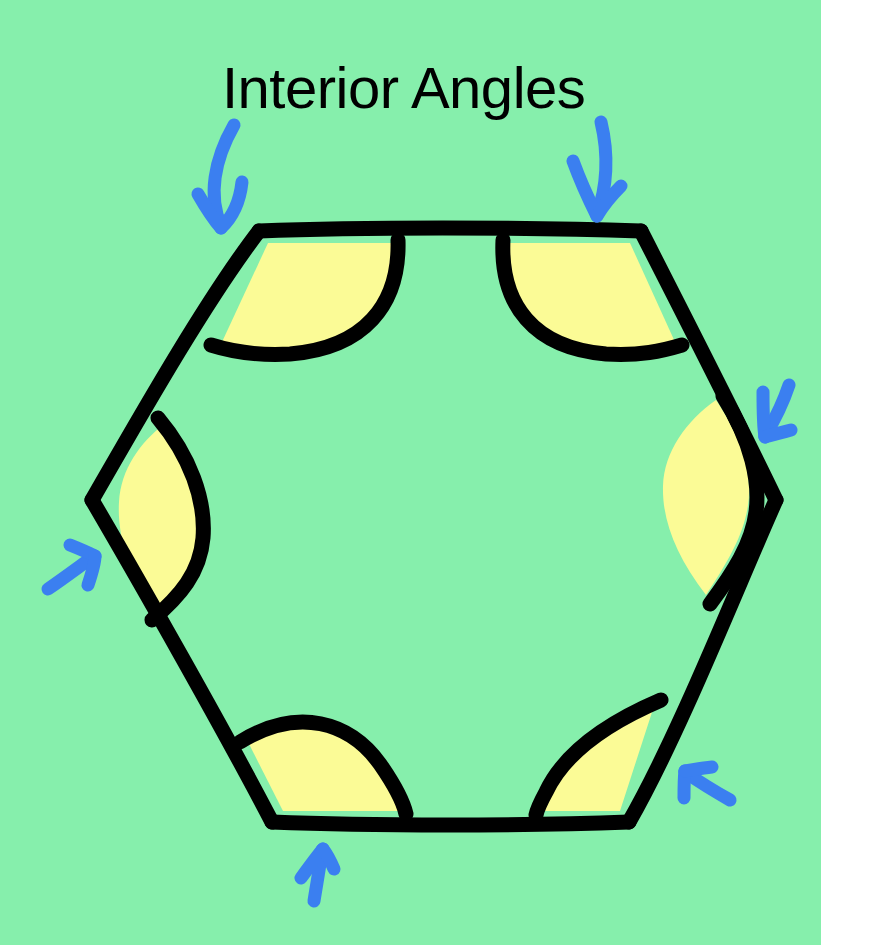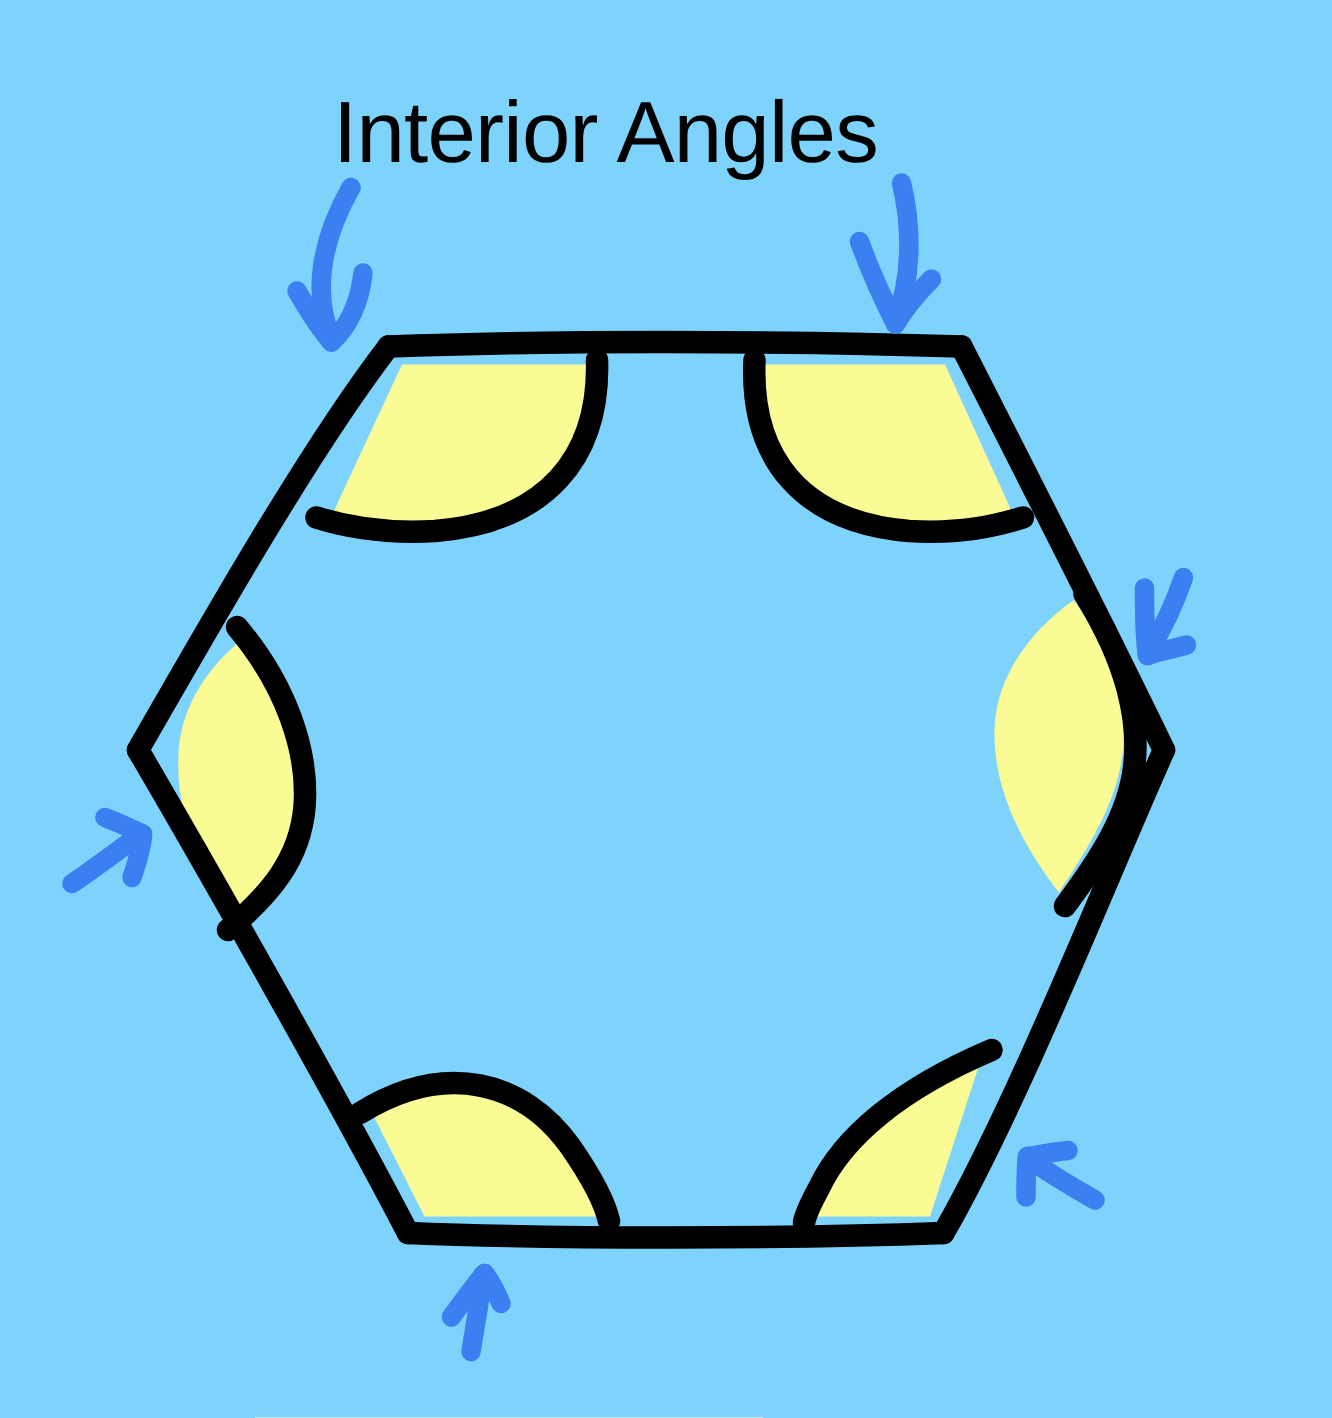--- a/index.html
+++ b/index.html
@@ -9,23 +9,23 @@
   }
   body {
     width: 888px;
     height: 945px;
     overflow: hidden;
     font-family: "Liberation Sans", sans-serif;
   }
 
   .canvas {
     position: relative;
-    width: 888px;
+    width: 821px;
     height: 945px;
-    background: #7dd3fc;
+    background: #86efac;
   }
 
   .diagram-svg {
     position: absolute;
     left: 0;
     top: 0;
     width: 888px;
     height: 945px;
     display: block;
   }

